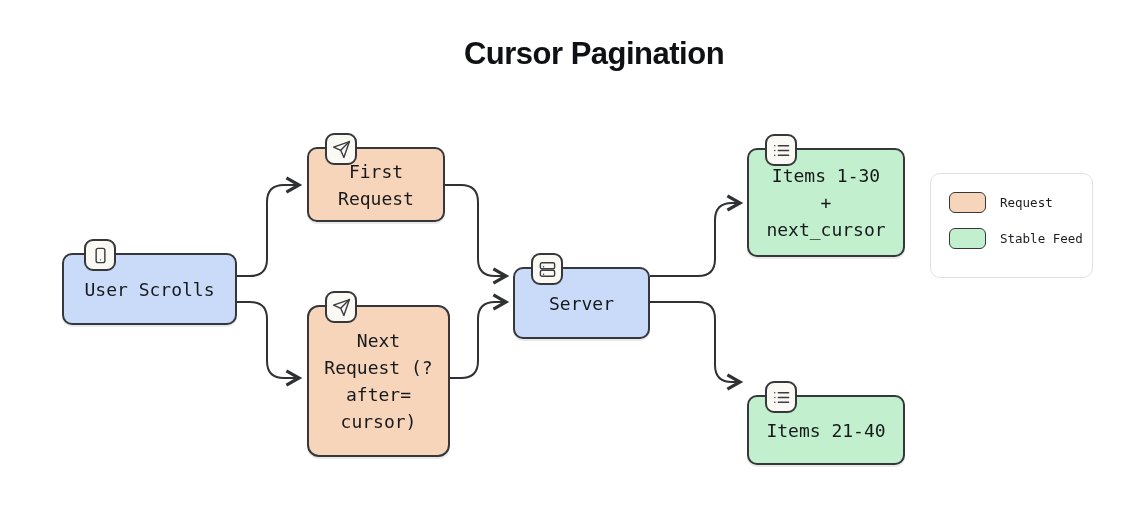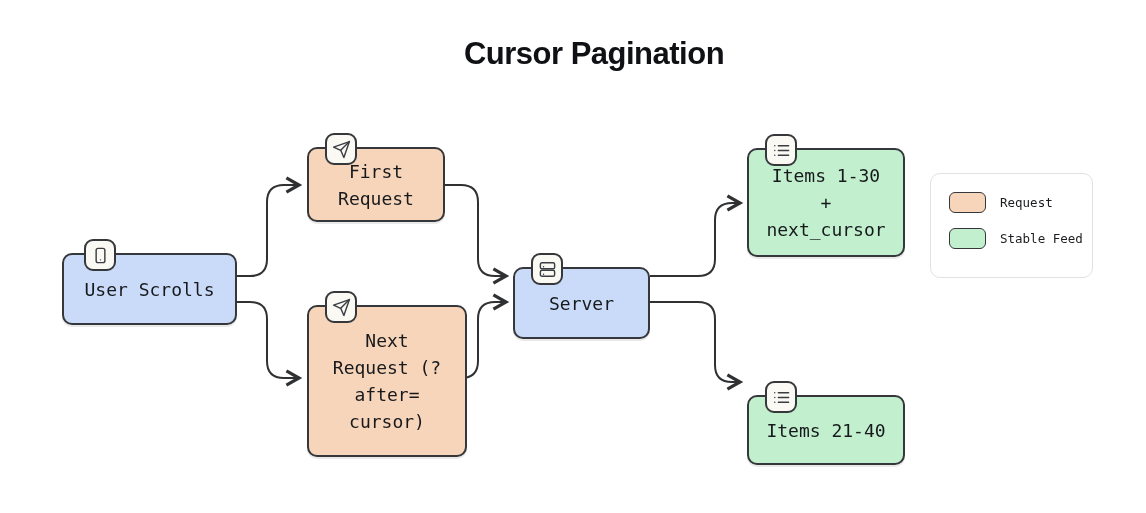--- a/index.html
+++ b/index.html
@@ -79,21 +79,21 @@
     border: 1.6px solid var(--node-border);
     border-radius: 6px;
   }
   .legend-swatch.request { background: var(--request-fill); }
   .legend-swatch.feed    { background: var(--feed-fill); }
   .legend-label { font-size: 12.5px; color: #1b1d20; }
 
   
   #n-user   { left: 53px;  top: 253px; width: 175px; height: 72px; margin-left: 9px; }
   #n-first  { left: 307px; top: 147px; width: 138px; height: 75px; }
-  #n-next   { left: 307px; top: 305px; width: 160px; height: 152px; }
+  #n-next   { left: 307px; top: 305px; width: 143px; height: 152px; border-radius: 12px; }
   #n-server { left: 513px; top: 267px; width: 137px; height: 72px; }
   #n-items1 { left: 747px; top: 148px; width: 158px; height: 109px; }
   #n-items2 { left: 747px; top: 367px; width: 158px; height: 70px; margin-top: 28px; }
   #n-user .badge { left: 20px; }
 </style>
 </head>
 <body>
 
 <div class="canvas">
 

